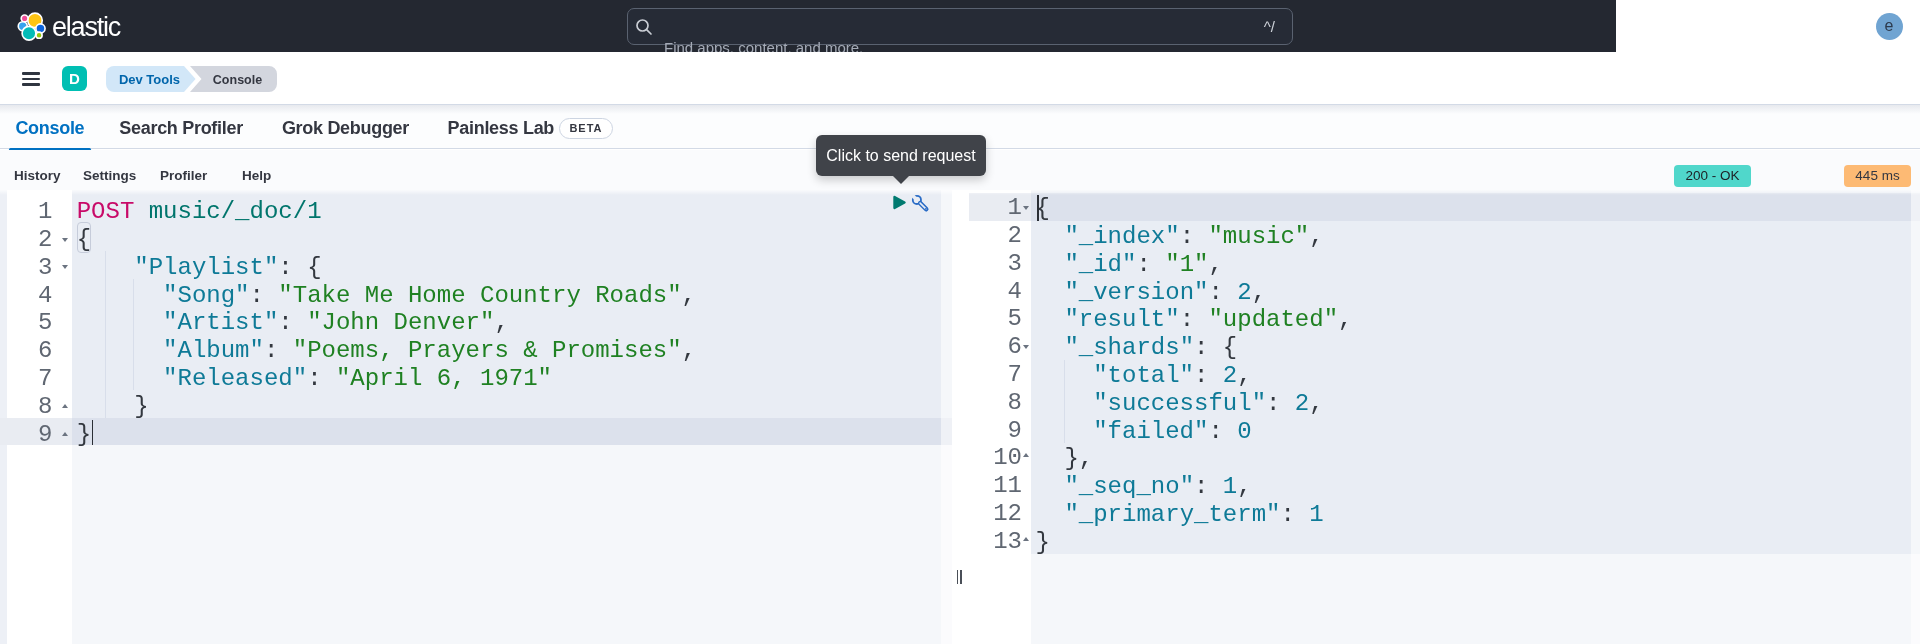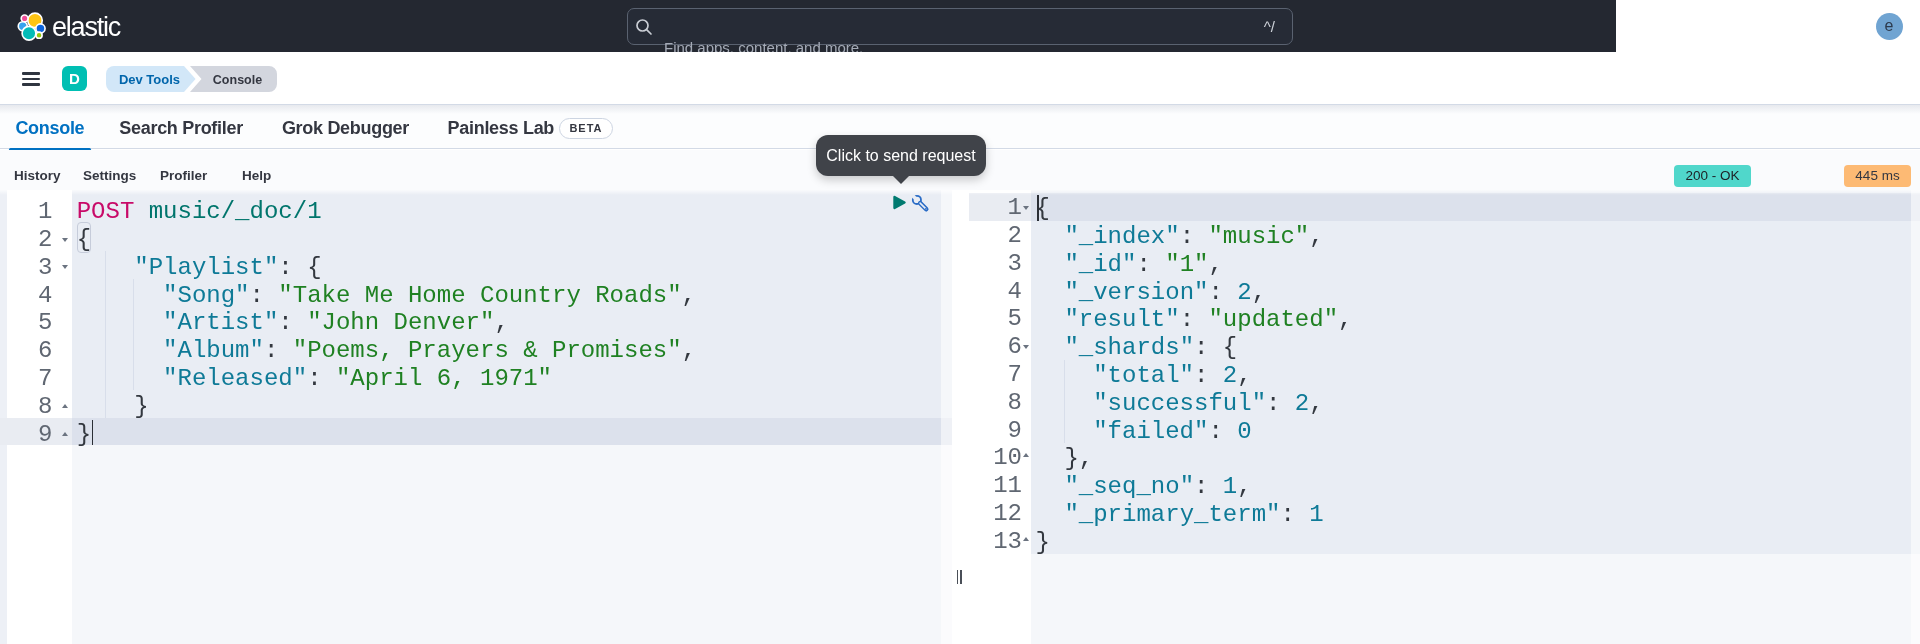--- a/index.html
+++ b/index.html
@@ -66,21 +66,21 @@
 .fold { position:absolute; width:0; height:0; border-left:3.8px solid transparent; border-right:3.8px solid transparent; }
 .fold.dn { border-top:4.6px solid #6b7380; }
 .fold.up { border-bottom:4.6px solid #6b7380; }
 .cursor { position:absolute; width:2px; background:#23262c; }
 .k { color:#0e7a97; } .s { color:#1f8122; } .m { color:#c80a68; font-weight:400;}
 .u { color:#00756c; } .p { color:#33383f; } .n { color:#0e7a97; }
 #lcode, #rcode { color:#33383f; }
 
 
 #tip { position:absolute; left:816px; top:135px; width:170px; height:41px; background:#404349;
-  border-radius:12px; color:#fff; font-size:16px; text-align:center; line-height:41px;
+  border-radius:6px; color:#fff; font-size:16px; text-align:center; line-height:41px;
   box-shadow:0 4px 10px rgba(0,0,0,.2); }
 #tiparrow { position:absolute; left:893px; top:176px; width:0; height:0;
   border-left:8.5px solid transparent; border-right:8.5px solid transparent; border-top:8px solid #404349; }
 </style>
 </head>
 <body>
 <div id="page">
 
   <div id="hdr">
     <svg id="logo" width="33" height="35" viewBox="0 0 30 32">

